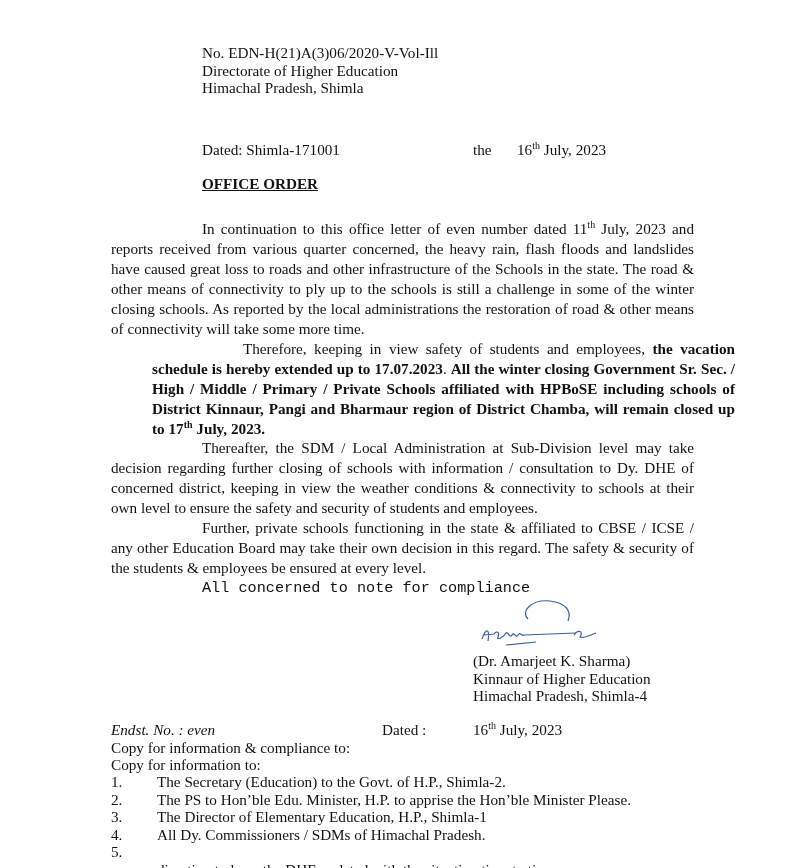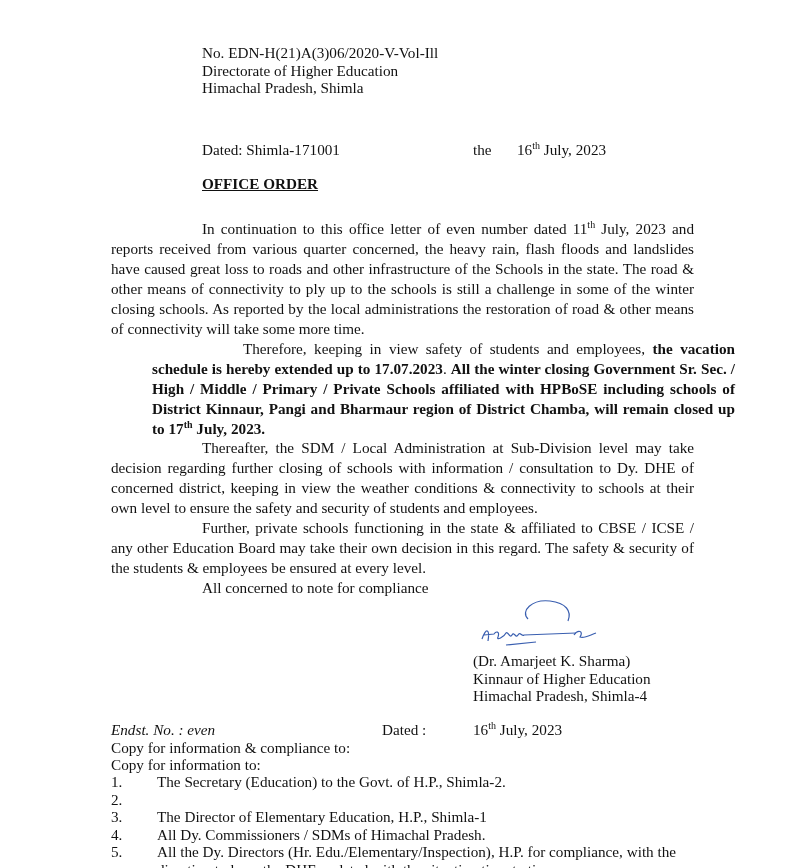--- a/index.html
+++ b/index.html
@@ -16,21 +16,21 @@
   .dated-the { left: 473px; top: 140px; }
   .dated-date { left: 517px; top: 140px; }
   .title { left: 202px; top: 174px; font-weight: bold; text-decoration: underline; }
   .body { left: 111px; width: 583px; }
   .para { text-align: justify; text-align-last: left; }
   .para .indent { display: inline-block; width: 91px; }
   .p1 { top: 219px; }
   .p2 { top: 339px; margin-left: 41px; }
   .p3 { top: 438px; }
   .p4 { top: 518px; }
-  .p5 { left: 202px; top: 578px; }
+  .p5 { left: 202px; top: 578px; font-family: Liberation Mono, monospace; }
   .sig { left: 480px; top: 597px; width: 120px; height: 52px; }
   .signatory { left: 473px; top: 652px; }
   .signatory div { height: 17.5px; line-height: 17.5px; }
   .endst { left: 111px; top: 720px; font-style: italic; }
   .endst-dated { left: 382px; top: 720px; }
   .endst-date { left: 473px; top: 720px; }
   .copy1 { left: 111px; top: 738px; text-align: center; }
   .copy2 { left: 111px; top: 755px; }
   .list { left: 111px; top: 773px; width: 600px; }
   .li { height: 17.5px; line-height: 17.5px; position: relative; white-space: nowrap; }
@@ -81,30 +81,30 @@
 <div class="abs copy1">Copy for information &amp; compliance to:</div>
 <div class="abs copy2">Copy for information to:</div>
 
 <div class="abs list">
   <div class="li">
       <span class="num">1.</span>
       <span class="txt">The Secretary (Education) to the Govt. of H.P., Shimla-2.</span>
     </div>
   <div class="li">
       <span class="num">2.</span>
+      <span class="txt">The PS to Hon’ble Edu. Minister, H.P. to apprise the Hon’ble Minister Please.</span>
     </div>
   <div class="li">
       <span class="num">3.</span>
       <span class="txt">The Director of Elementary Education, H.P., Shimla-1</span>
     </div>
   <div class="li">
       <span class="num">4.</span>
       <span class="txt">All Dy. Commissioners / SDMs of Himachal Pradesh.</span>
     </div>
   <div class="li">
       <span class="num">5.</span>
-      <span class="txt">All the Dy. Directors (Hr. Edu./Elementary/Inspection), H.P. for compliance, with the</span>
     </div>
   <div class="li">
       <span class="num"></span>
       <span class="txt">direction to keep the DHE updated with the situation time to time.</span>
     </div>
 </div>
 
 </body></html>

